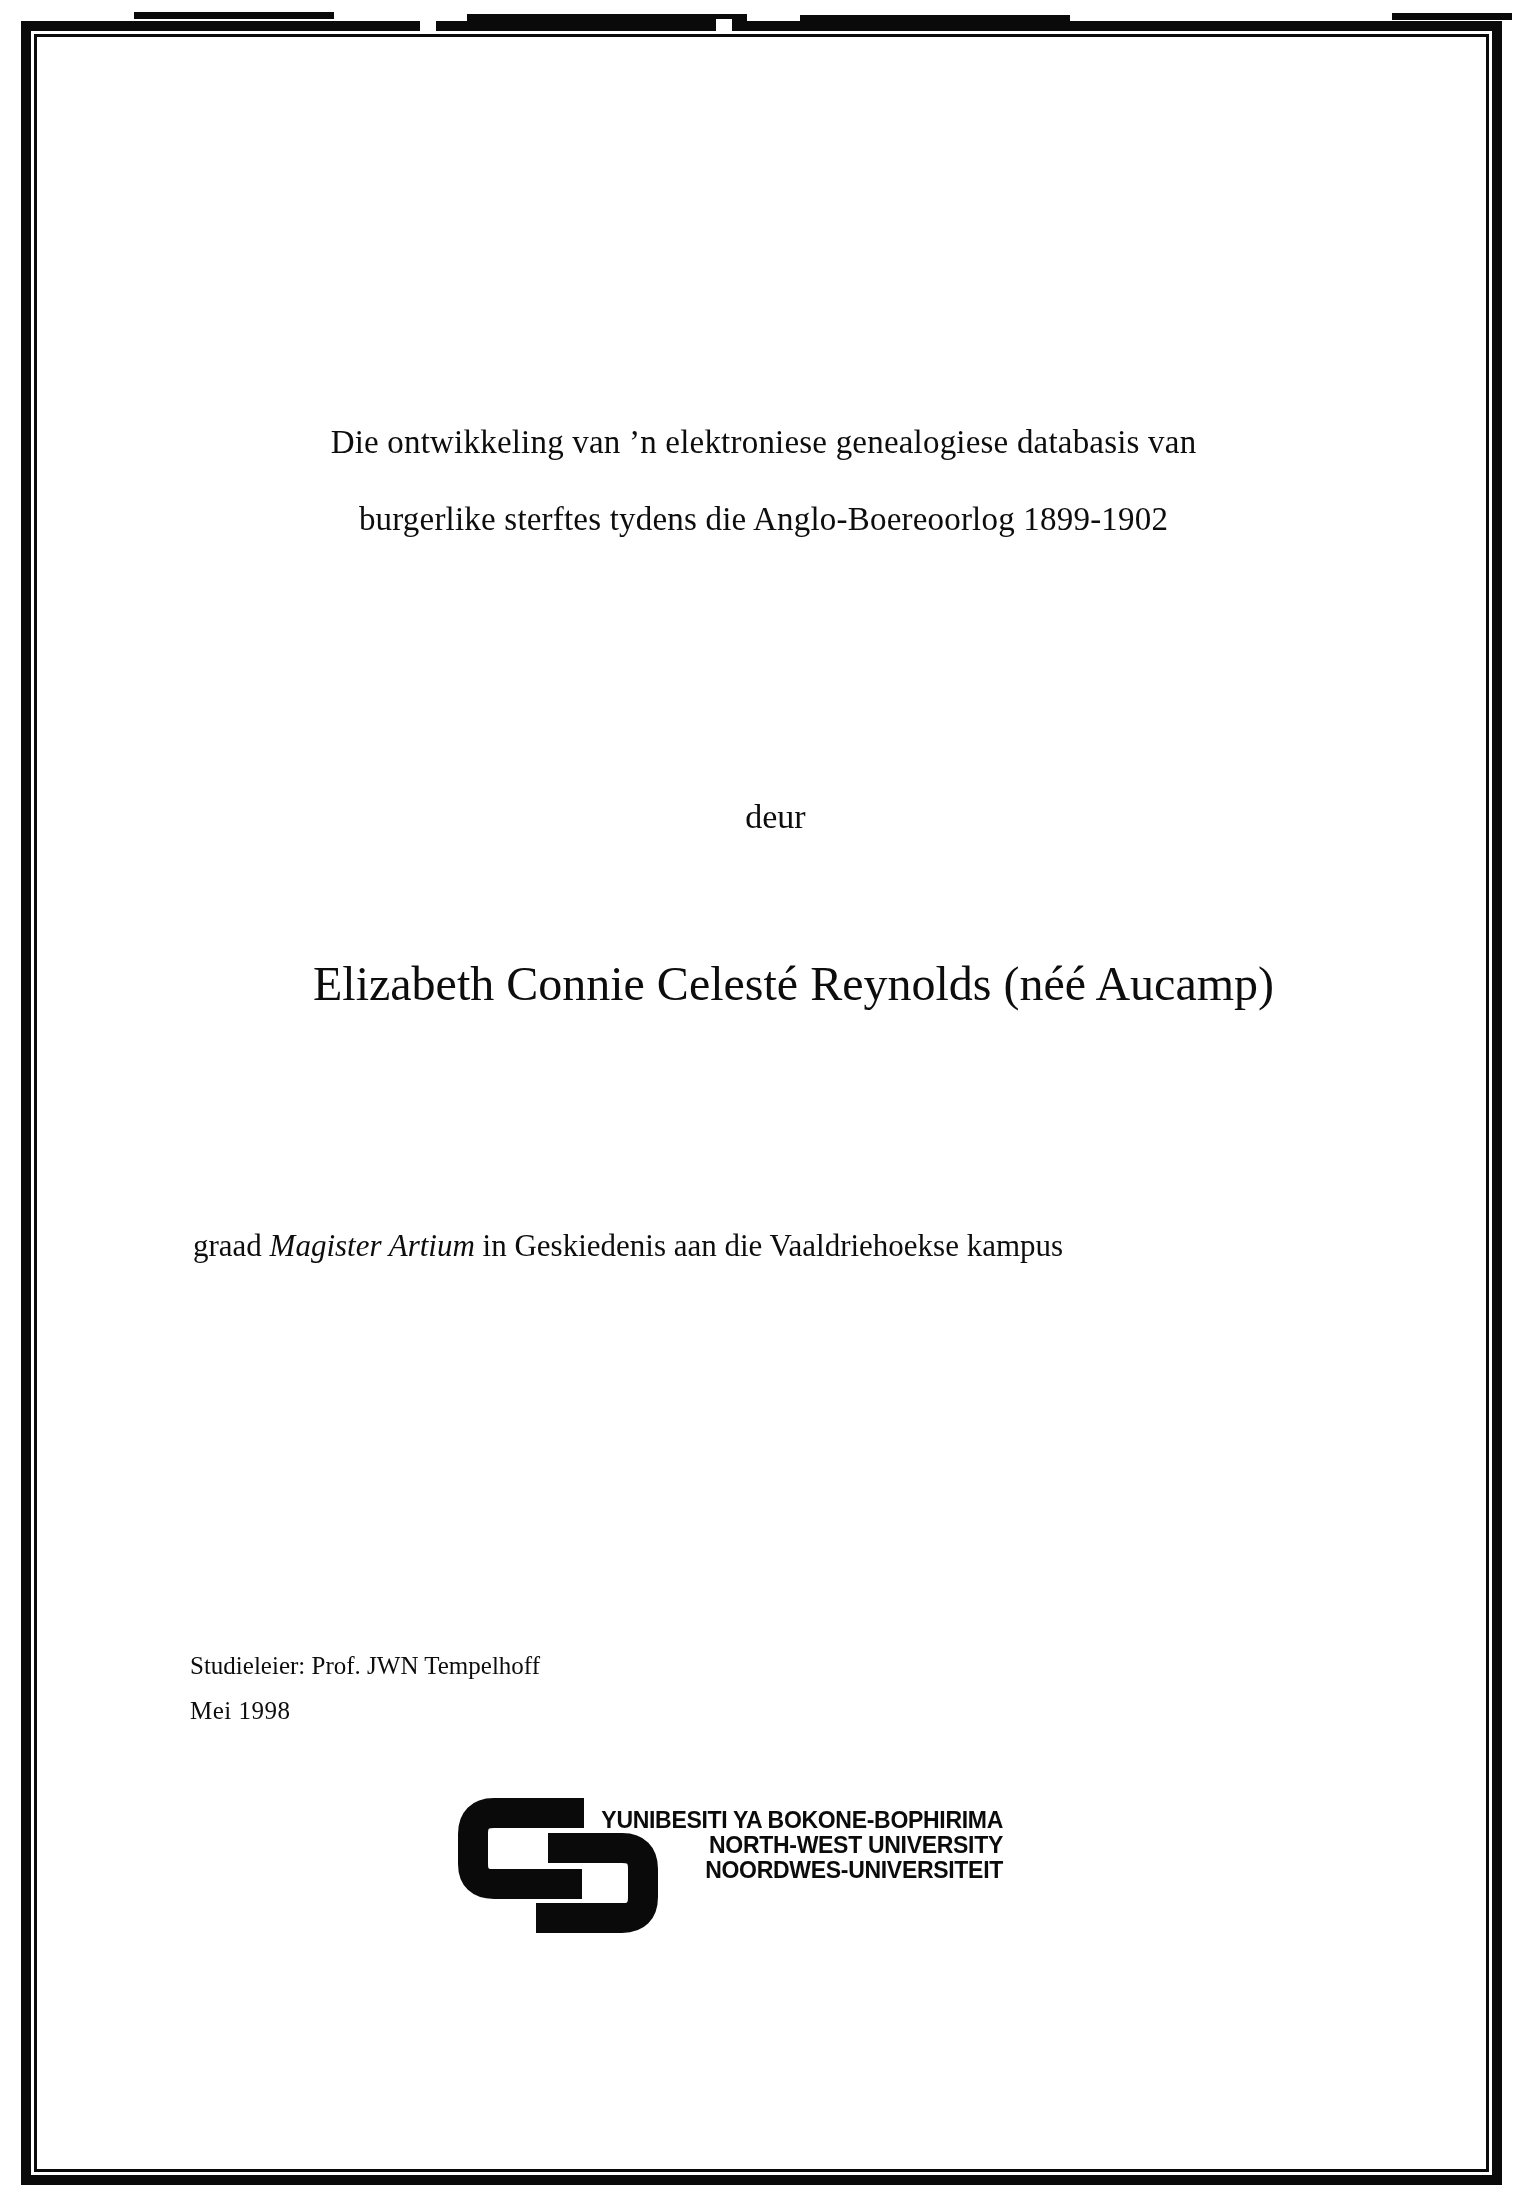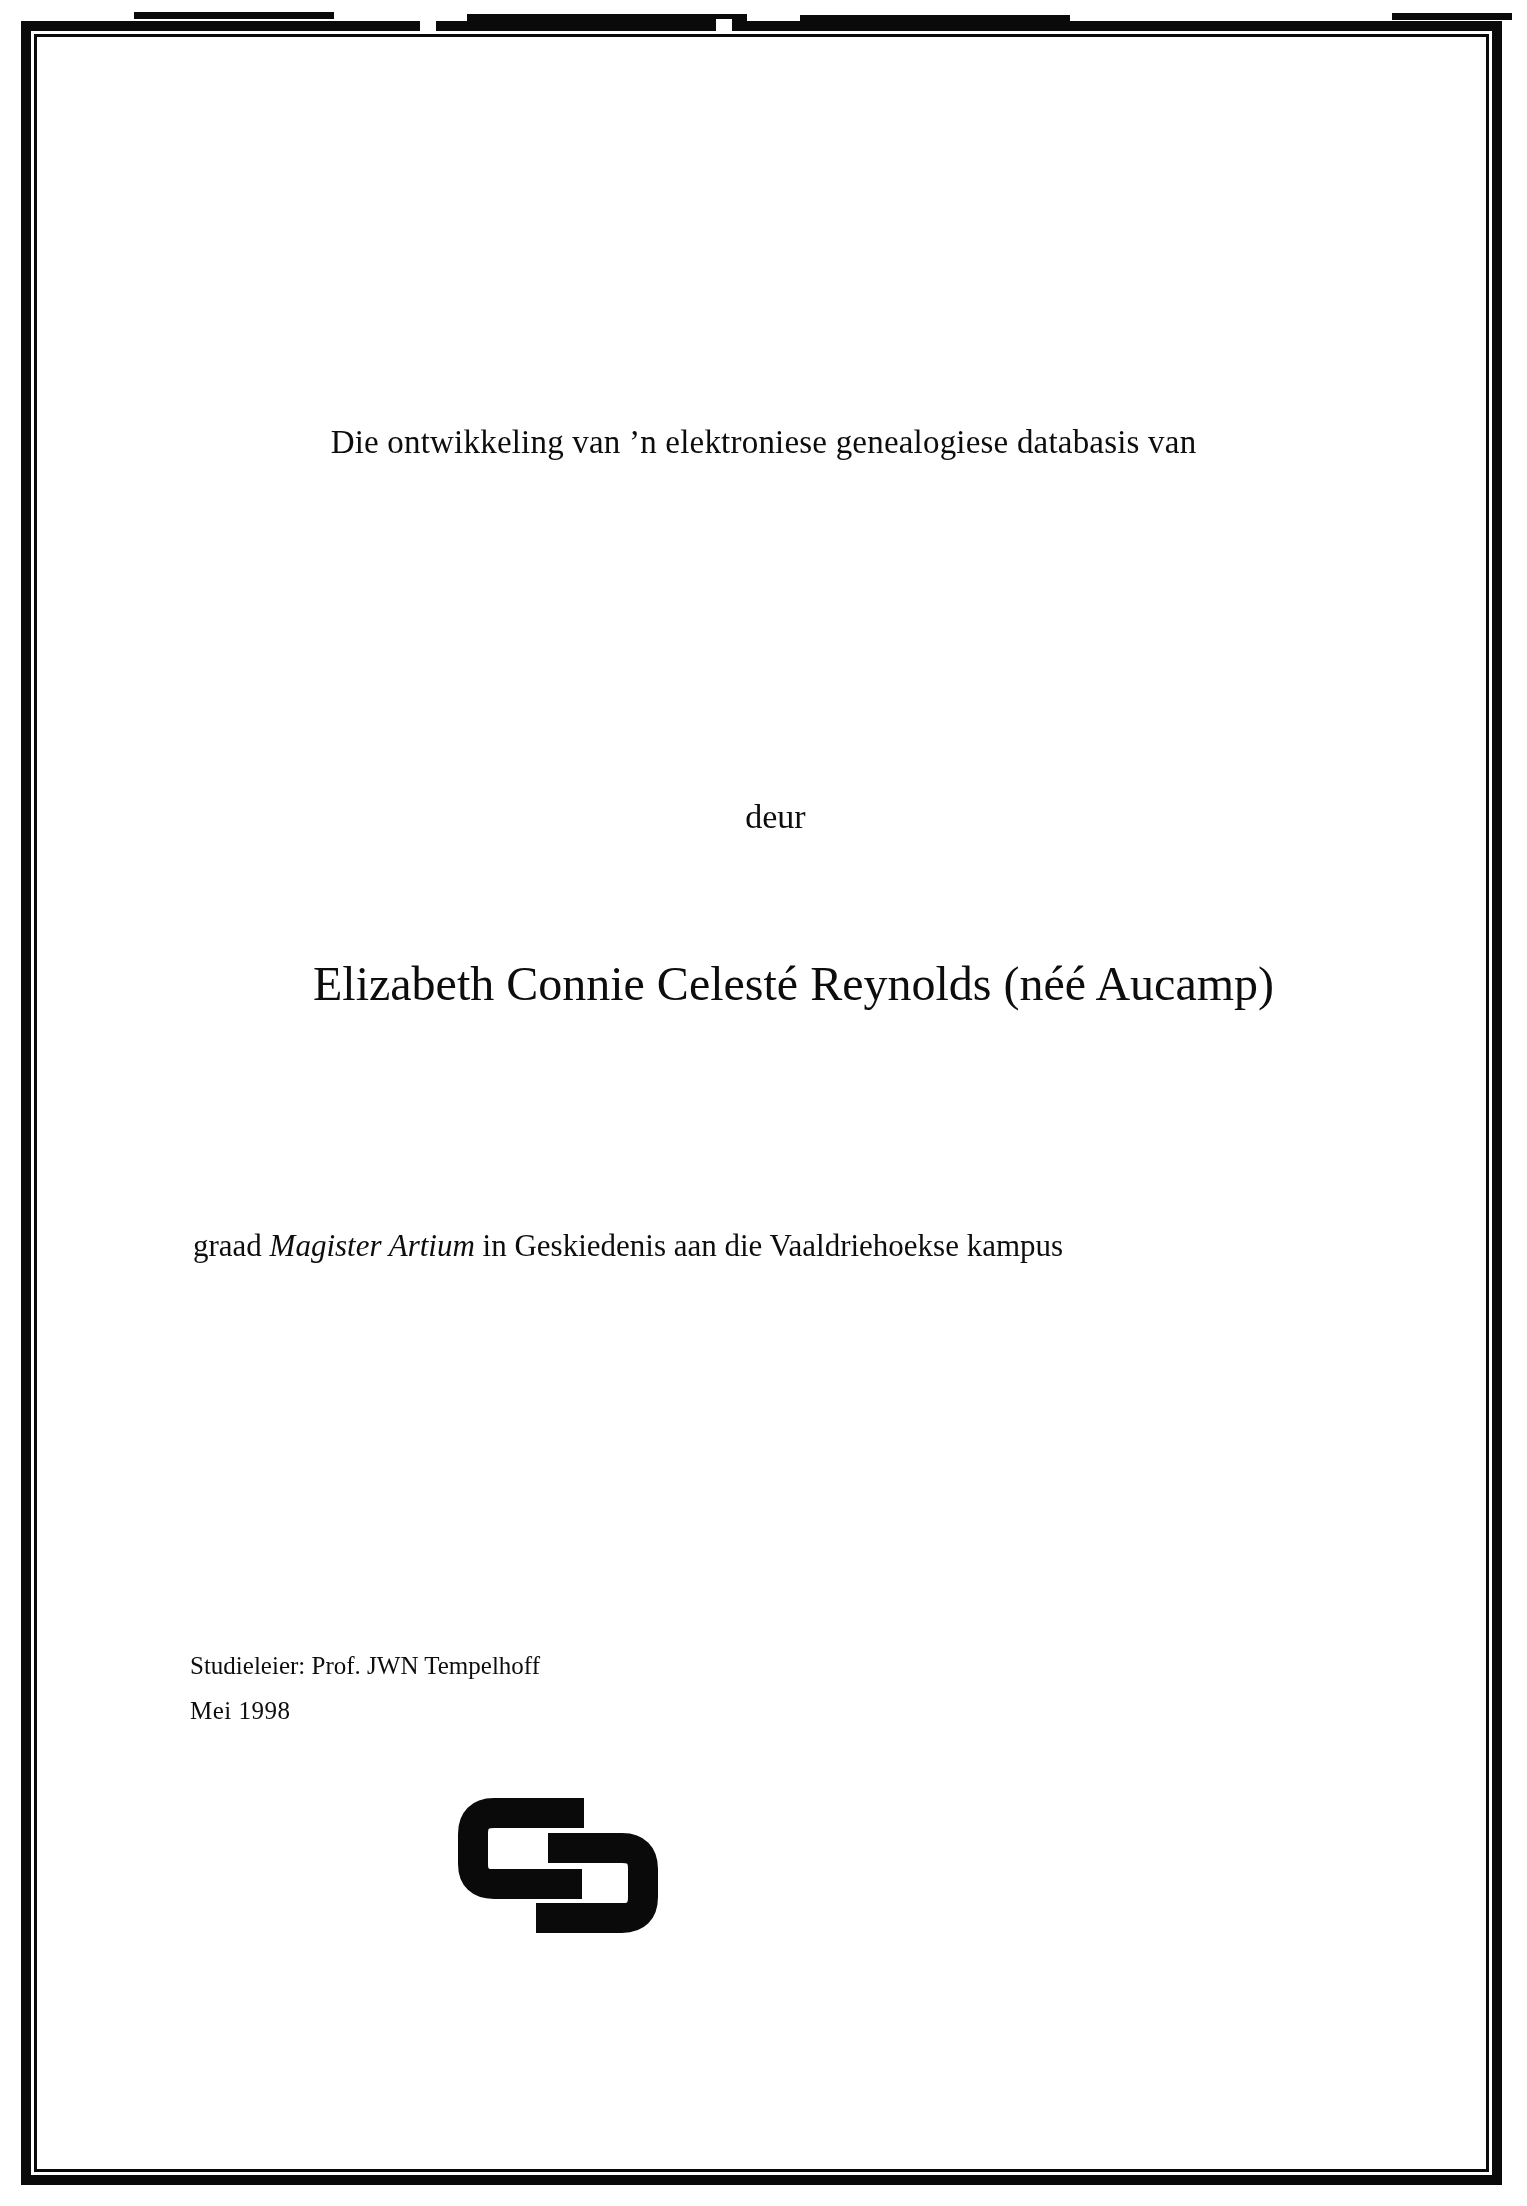--- a/index.html
+++ b/index.html
@@ -111,33 +111,39 @@
 
 <div class="frame-outer">
   <div class="frame-inner"></div>
 </div>
 
 <div class="border-notch" style="left:420px;"></div>
 <div class="border-notch" style="left:716px;"></div>
 
 <div class="title-block">
   <div>Die ontwikkeling van ’n elektroniese genealogiese databasis van</div>
+  <div>burgerlike sterftes tydens die Anglo-Boereoorlog 1899-1902</div>
 </div>
 
 <div class="byline">deur</div>
 
 <div class="author-line">Elizabeth Connie Celesté Reynolds (néé Aucamp)</div>
 
 <div class="statement">
   <div><span>graad </span><span class="italic">Magister Artium</span><span> in Geskiedenis aan die Vaaldriehoekse kampus</span></div>
 </div>
 
 <div class="supervisor-block">
   <div>Studieleier: Prof. JWN Tempelhoff</div>
   <div class="date-line">Mei 1998</div>
 </div>
 
 <div class="logo">
   <svg class="logo-mark" width="200" height="136" viewBox="0 0 200 136" xmlns="http://www.w3.org/2000/svg">
     <path d="M 126,15 H 36 Q 15,15 15,36 V 66 Q 15,86 36,86 H 124" fill="none" stroke="#0a0a0a" stroke-width="30" stroke-linecap="butt" stroke-linejoin="round"></path>
     <path d="M 90,50 H 164 Q 185,50 185,71 V 99 Q 185,120 164,120 H 78" fill="none" stroke="#0a0a0a" stroke-width="30" stroke-linecap="butt" stroke-linejoin="round"></path>
   </svg>
+  <div class="logo-text">
+    <div>YUNIBESITI YA BOKONE-BOPHIRIMA</div>
+    <div>NORTH-WEST UNIVERSITY</div>
+    <div>NOORDWES-UNIVERSITEIT</div>
+  </div>
 </div>
 
 </body></html>

